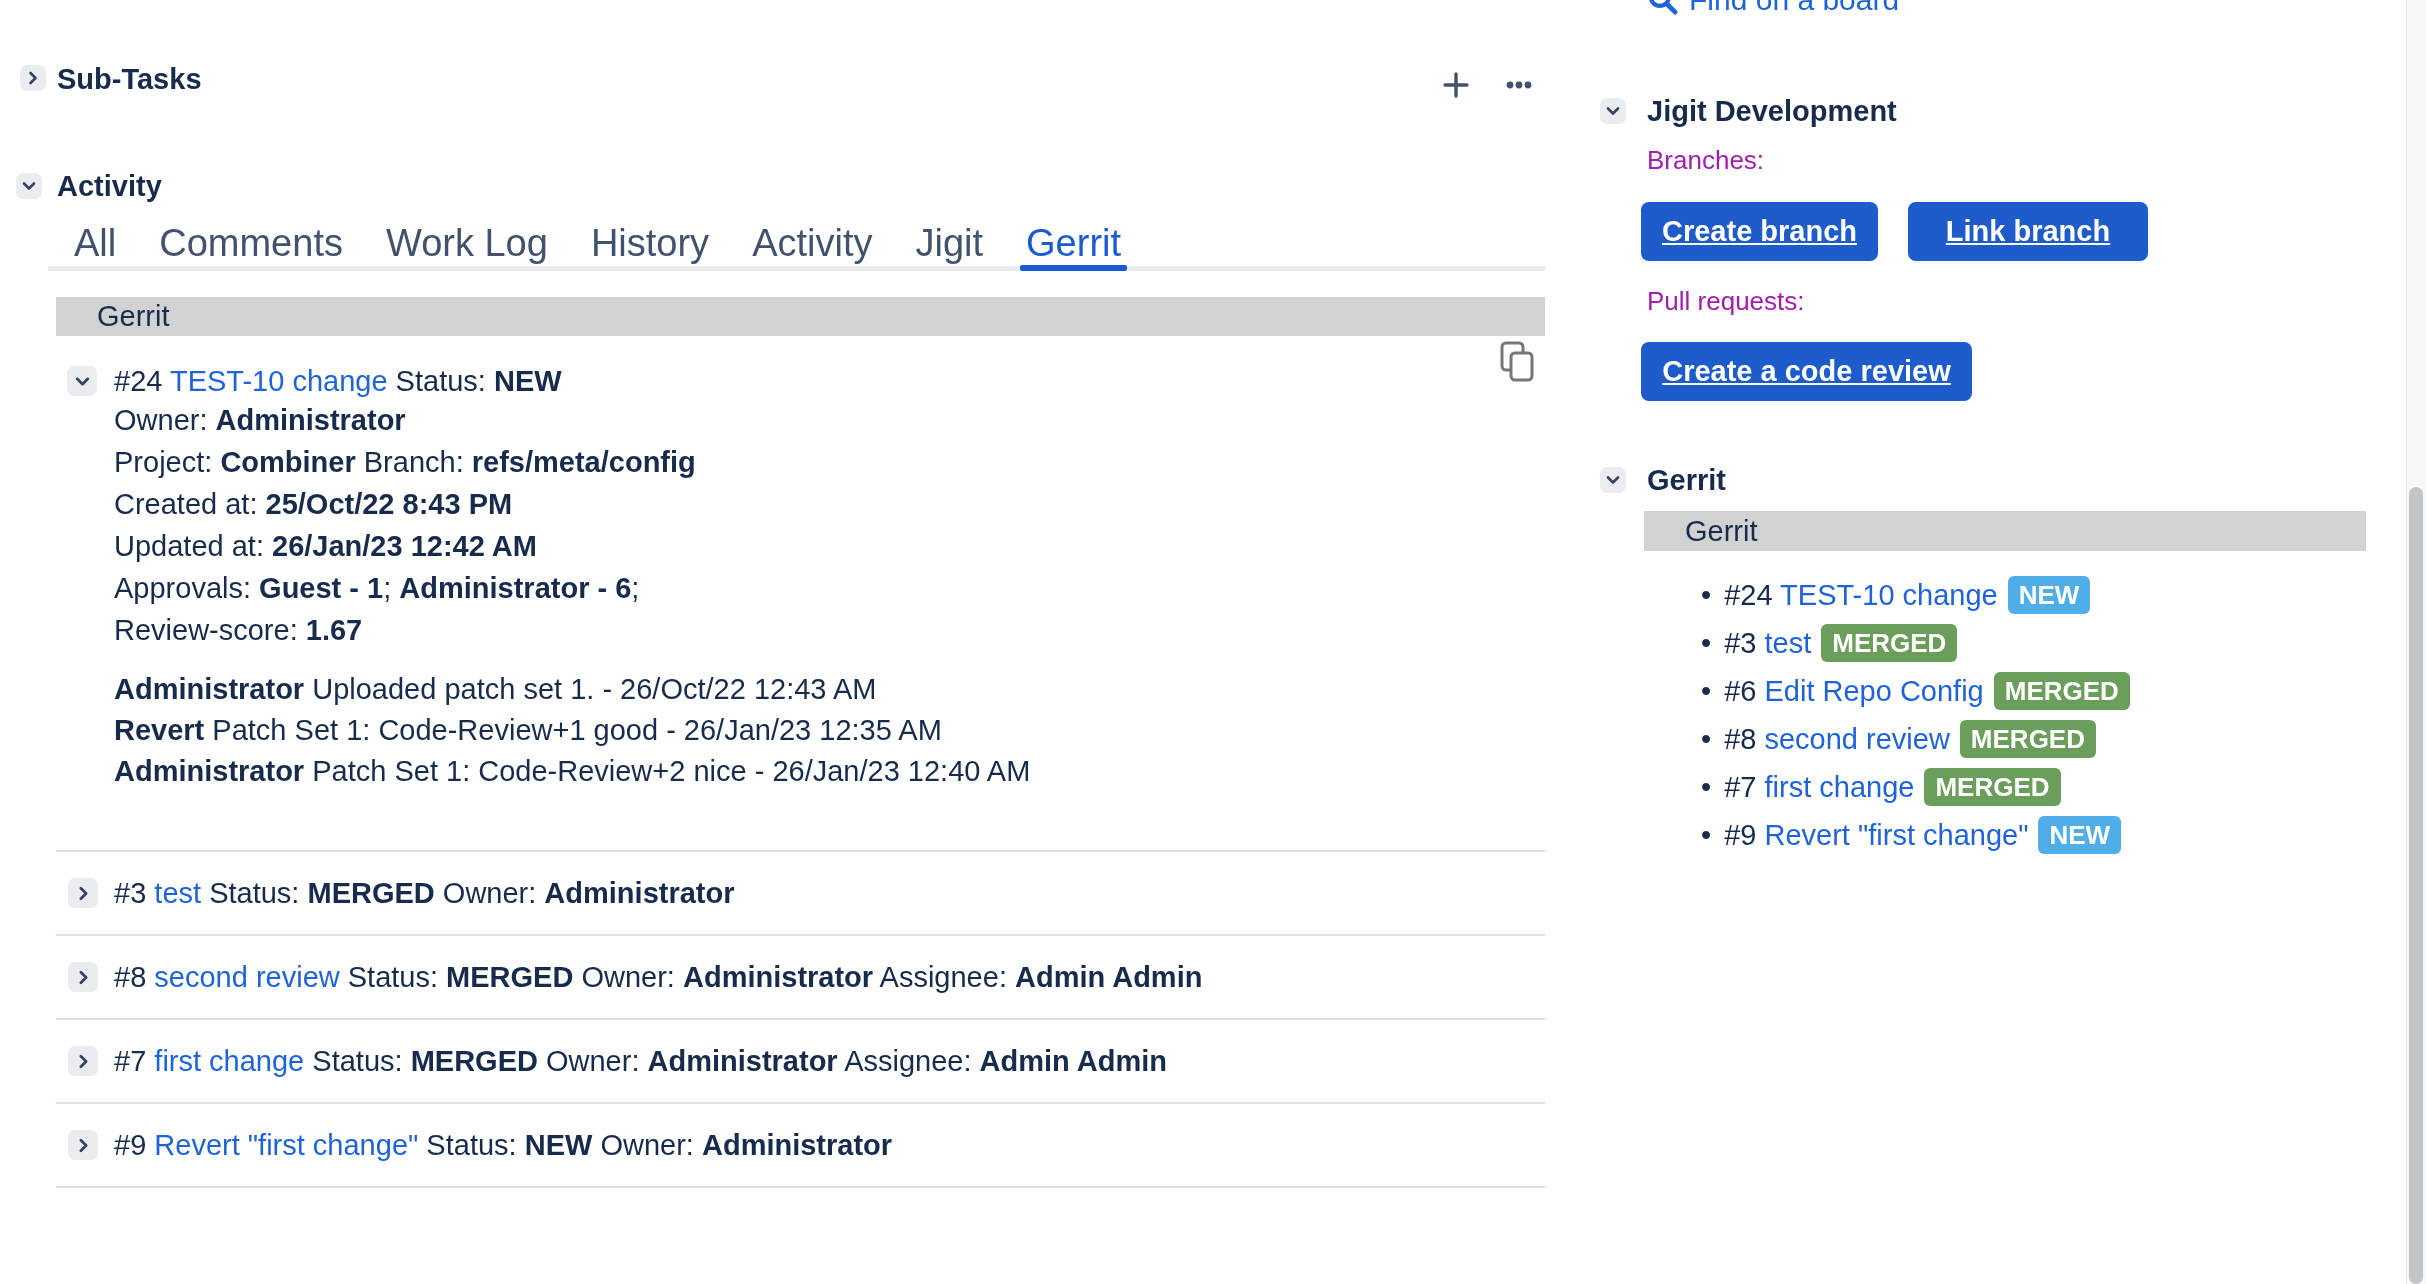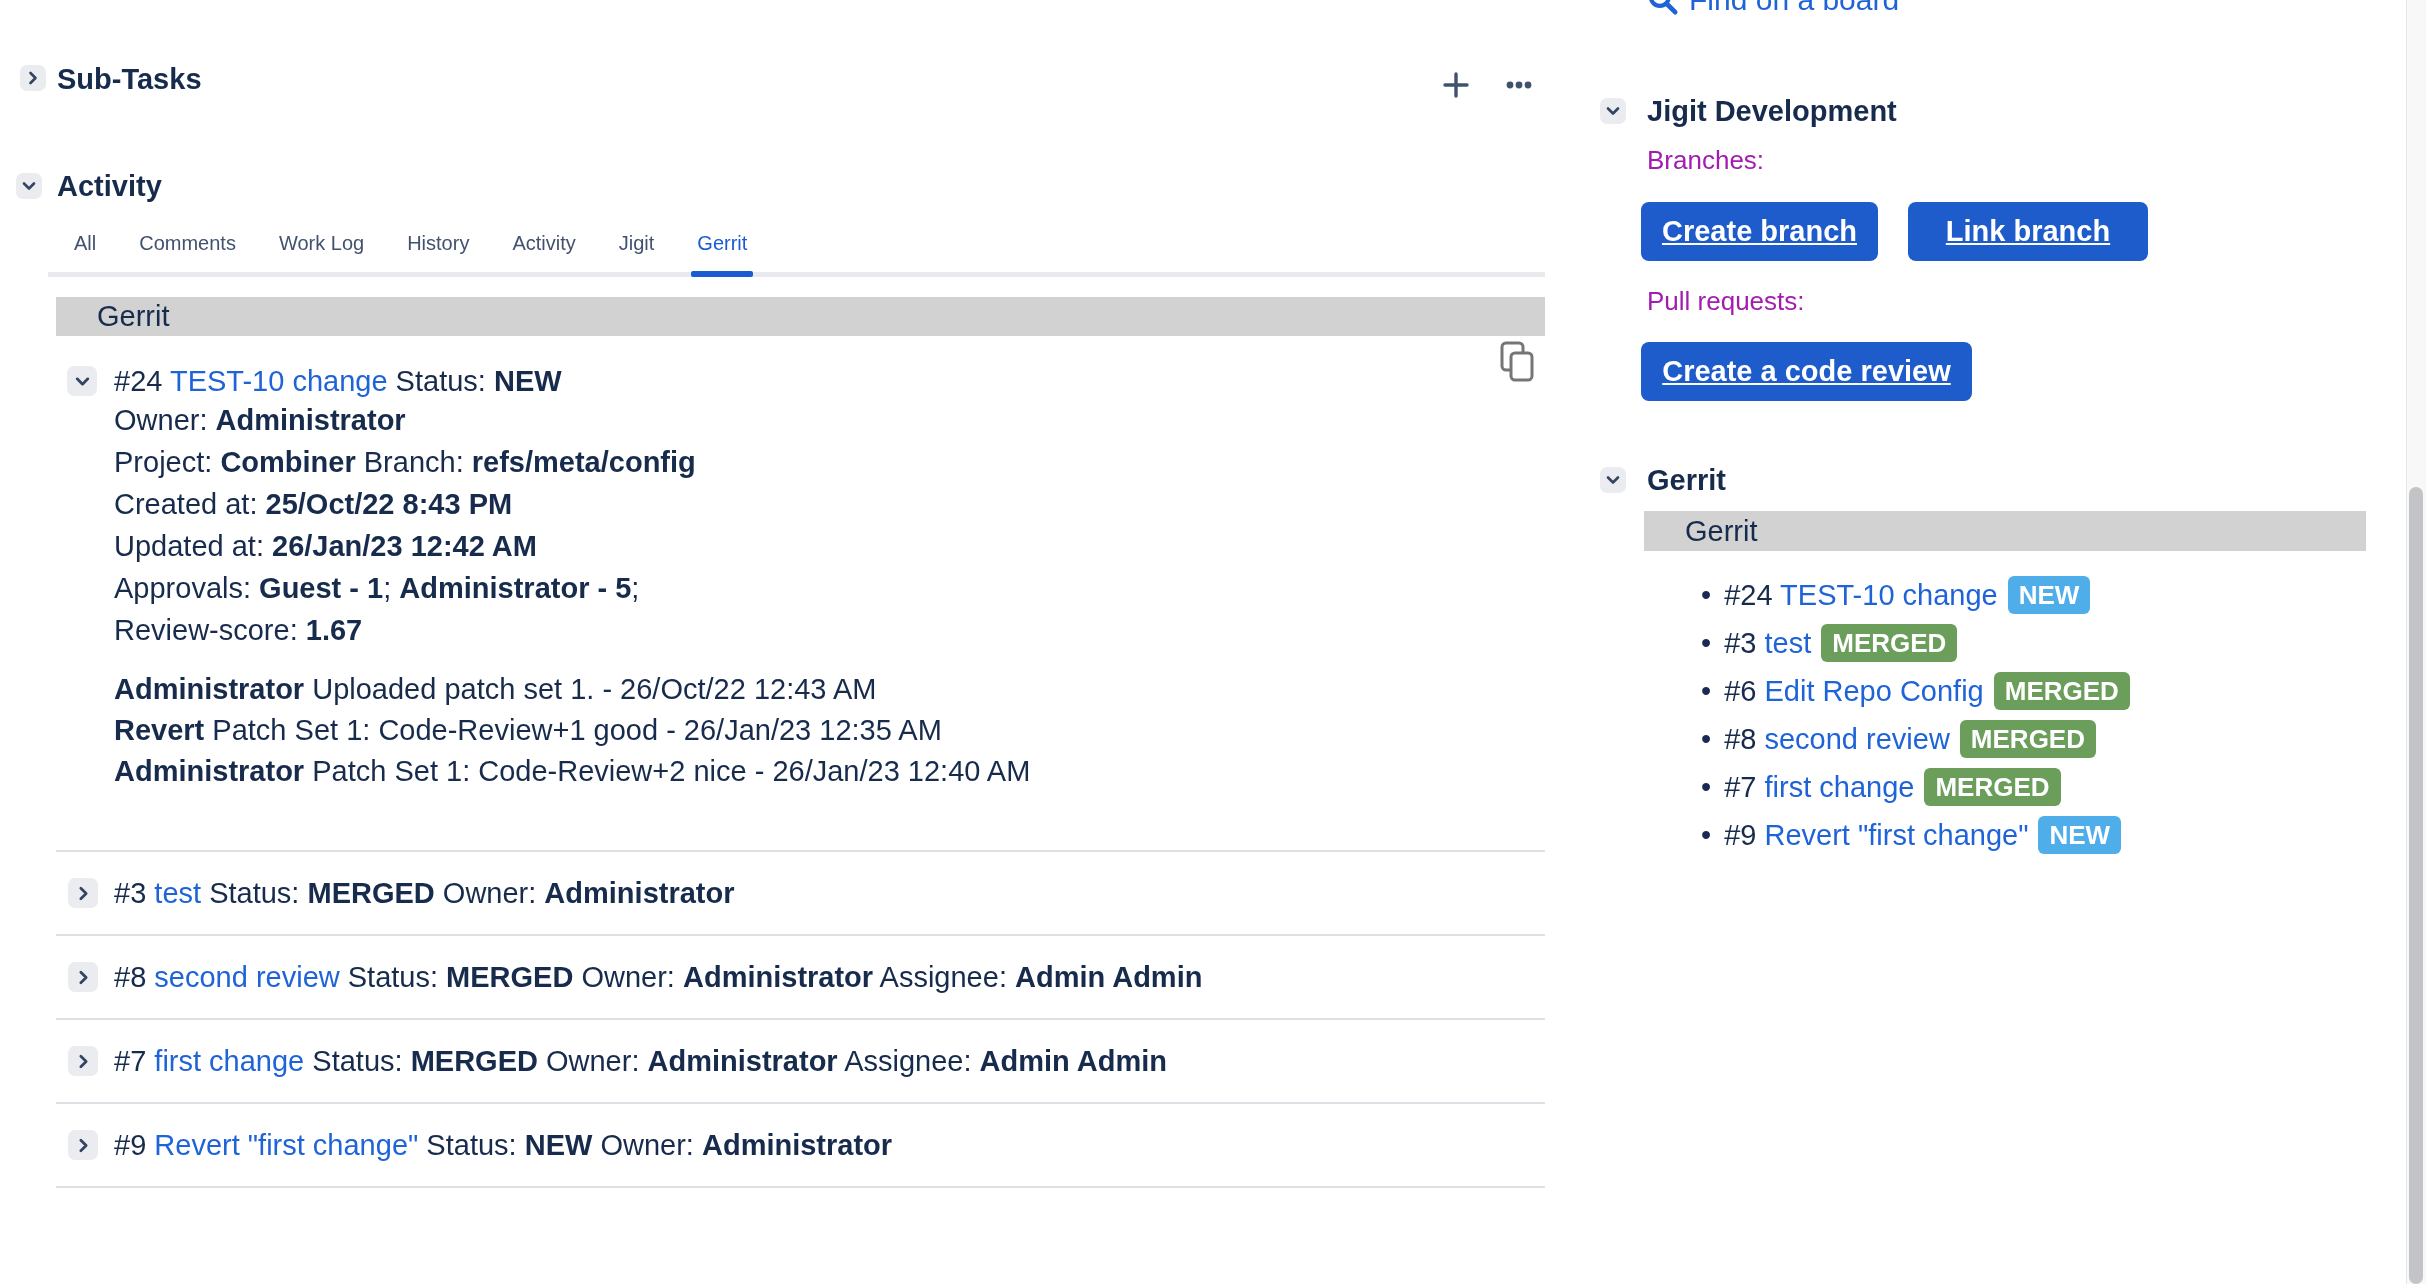--- a/index.html
+++ b/index.html
@@ -12,21 +12,21 @@
   .chip{position:absolute;background:#ebecf0;border-radius:7px;display:flex;align-items:center;justify-content:center;cursor:pointer;}
   .chip.sm{width:26px;height:26px;}
   .chip.md{width:30px;height:30px;}
   
   .sec-title{position:absolute;font-size:29px;font-weight:700;line-height:34px;color:#172b4d;}
   
   .icon-btn{position:absolute;width:40px;height:40px;display:flex;align-items:center;justify-content:center;cursor:pointer;}
   
   .tabs{position:absolute;left:48px;top:227px;width:1497px;display:flex;padding-left:26px;
         border-bottom:5px solid #e9eaee;box-sizing:border-box;}
-  .tab{font-size:20px;line-height:33px;color:#42526e;padding-bottom:12px;margin-right:43px;
+  .tab{font-size:38px;line-height:33px;color:#42526e;padding-bottom:6px;margin-right:43px;
        position:relative;cursor:pointer;white-space:nowrap;}
   .tab.active{color:#1b5bd2;}
   .tab.active::after{content:"";position:absolute;left:-6px;right:-6px;bottom:-5px;height:6px;
        background:#1b5bd2;border-radius:2px;}
   
   .panel-bar{position:absolute;background:#d2d2d2;display:flex;align-items:center;font-size:29px;color:#172b4d;}
   .panel-bar .bar-text{margin-left:41px;}
   #main-bar{left:56px;top:297px;width:1489px;height:39px;}
   #sb-bar{left:1644px;top:511px;width:722px;height:40px;}
   
@@ -115,21 +115,21 @@
     <svg width="17" height="17" viewBox="0 0 16 16">
       <path d="M3 5.5 L8 10.5 L13 5.5" stroke="#344563" stroke-width="2.6" fill="none" stroke-linecap="round" stroke-linejoin="round"></path>
     </svg>
   </div>
   <div class="gerrit-head"><span>#24 </span><a class="lnk">TEST-10 change</a><span> Status: </span><b>NEW</b></div>
   <div class="details">
       <div class="dline"><span>Owner: </span><b>Administrator</b></div>
       <div class="dline"><span>Project: </span><b>Combiner</b><span> Branch: </span><b>refs/meta/config</b></div>
       <div class="dline"><span>Created at: </span><b>25/Oct/22 8:43 PM</b></div>
       <div class="dline"><span>Updated at: </span><b>26/Jan/23 12:42 AM</b></div>
-      <div class="dline"><span>Approvals: </span><b>Guest - 1</b><span>; </span><b>Administrator - 5</b><span>;</span></div>
+      <div class="dline"><span>Approvals: </span><b>Guest - 1</b><span>; </span><b>Administrator - 6</b><span>;</span></div>
       <div class="dline"><span>Review-score: </span><b>1.67</b></div>
     </div>
   <div class="comments">
       <div class="dline"><b>Administrator</b><span> Uploaded patch set 1. - 26/Oct/22 12:43 AM</span></div>
       <div class="dline"><b>Revert</b><span> Patch Set 1: Code-Review+1 good - 26/Jan/23 12:35 AM</span></div>
       <div class="dline"><b>Administrator</b><span> Patch Set 1: Code-Review+2 nice - 26/Jan/23 12:40 AM</span></div>
     </div>
 
   <div class="rows">
       <div class="grow">

